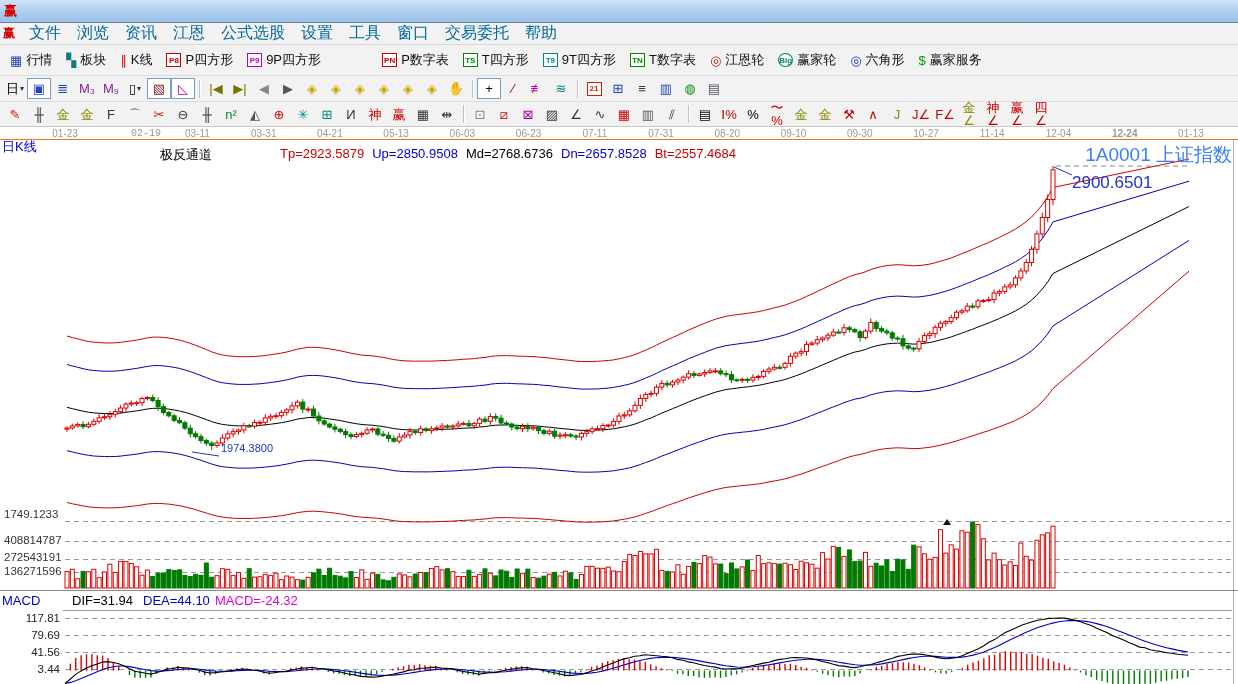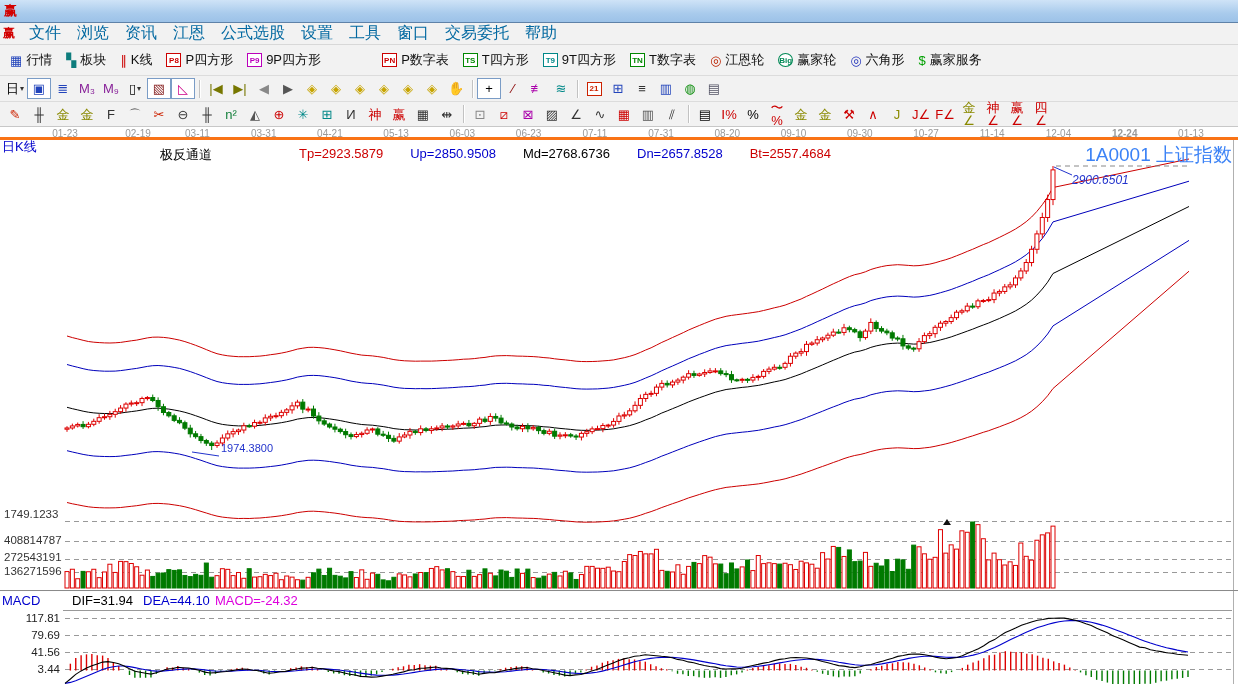--- a/index.html
+++ b/index.html
@@ -21,26 +21,26 @@
   .tb-glyph { font-size:13px; line-height:13px; }
   .chip { display:inline-flex; align-items:center; justify-content:center; min-width:15px; height:14px;
     border:1px solid; font-size:8px; font-weight:bold; padding:0 1px; background:#fff; }
   .chip.round { border-radius:50%; width:15px; }
   .tb-ico { display:inline-flex; align-items:center; justify-content:center; width:24px; height:21px;
     border:0; background:transparent; font-size:13px; cursor:default; font-family:inherit; padding:0; }
   .tb-ico.framed { border:1px solid #7a9cc6; background:#fff; }
   .tb-sep { width:1px; height:18px; background:#c2c2c2; margin:0 4px; box-shadow:1px 0 0 #fff; }
   .dd { font-size:8px; color:#333; margin-left:1px; }
   .chart-area { position:relative; height:463px; background:#fff; }
-  .date-row { position:relative; height:13px; border-bottom:3px solid #f97316; }
+  .date-row { position:relative; height:13px; border-bottom:1px solid #f97316; }
   .date-tick { position:absolute; top:1px; transform:translateX(-50%); font-size:10px; color:#999; }
   .pane-label { position:absolute; top:11px; left:2px; font-size:13px; color:#0000cc; }
-  .chan-header { position:absolute; top:19px; left:160px; display:flex; gap:27px; font-size:13px; }
+  .chan-header { position:absolute; top:19px; left:160px; display:flex; gap:8px; font-size:13px; }
   .index-label { position:absolute; top:15px; right:6px; font-size:19px; color:#3b82f6; }
-  .high-label { position:absolute; top:46px; left:1072px; font-size:12px; color:#2233cc;font-style:italic; }
+  .high-label { position:absolute; top:46px; left:1072px; font-size:17px; color:#2233cc; }
   .low-label  { position:absolute; top:315px; left:221px; font-size:11px; color:#2233cc; }
   .macd-pane { position:relative; height:94px; background:#fff; border-top:1px solid #8a8a8a;
     box-shadow:inset 0 1px 0 #fdfdfd; }
   .macd-header { position:absolute; top:2px; left:0; font-size:13px; }
   .macd-header span { position:absolute; top:0; white-space:nowrap; }
   svg { display:block; }
   .c-black{color:#000}.c-red{color:#cc0000}.c-blue{color:#0000cc}.c-mag{color:#dd00dd}
 </style>
 </head>
 <body>
@@ -332,21 +332,21 @@
       <span class="tb-glyph" style="color: rgb(204, 0, 0);">赢∠</span>
     </button>
     <button class="tb-ico">
       <span class="tb-glyph" style="color: rgb(204, 0, 0);">四∠</span>
     </button>
   </div>
 
 <div class="chart-area">
   <div class="date-row" id="date-row">
       <span class="date-tick" style="left: 65px;">01-23</span>
-      <span class="date-tick" style="left: 138px;">02-19</span>
+      <span class="date-tick" style="left: 146px; font-family: Liberation Mono, monospace;">02-19</span>
       <span class="date-tick" style="left: 197.46px;">03-11</span>
       <span class="date-tick" style="left: 263.69px;">03-31</span>
       <span class="date-tick" style="left: 329.92px;">04-21</span>
       <span class="date-tick" style="left: 396.15px;">05-13</span>
       <span class="date-tick" style="left: 462.38px;">06-03</span>
       <span class="date-tick" style="left: 528.61px;">06-23</span>
       <span class="date-tick" style="left: 594.84px;">07-11</span>
       <span class="date-tick" style="left: 661.07px;">07-31</span>
       <span class="date-tick" style="left: 727.3px;">08-20</span>
       <span class="date-tick" style="left: 793.53px;">09-10</span>

